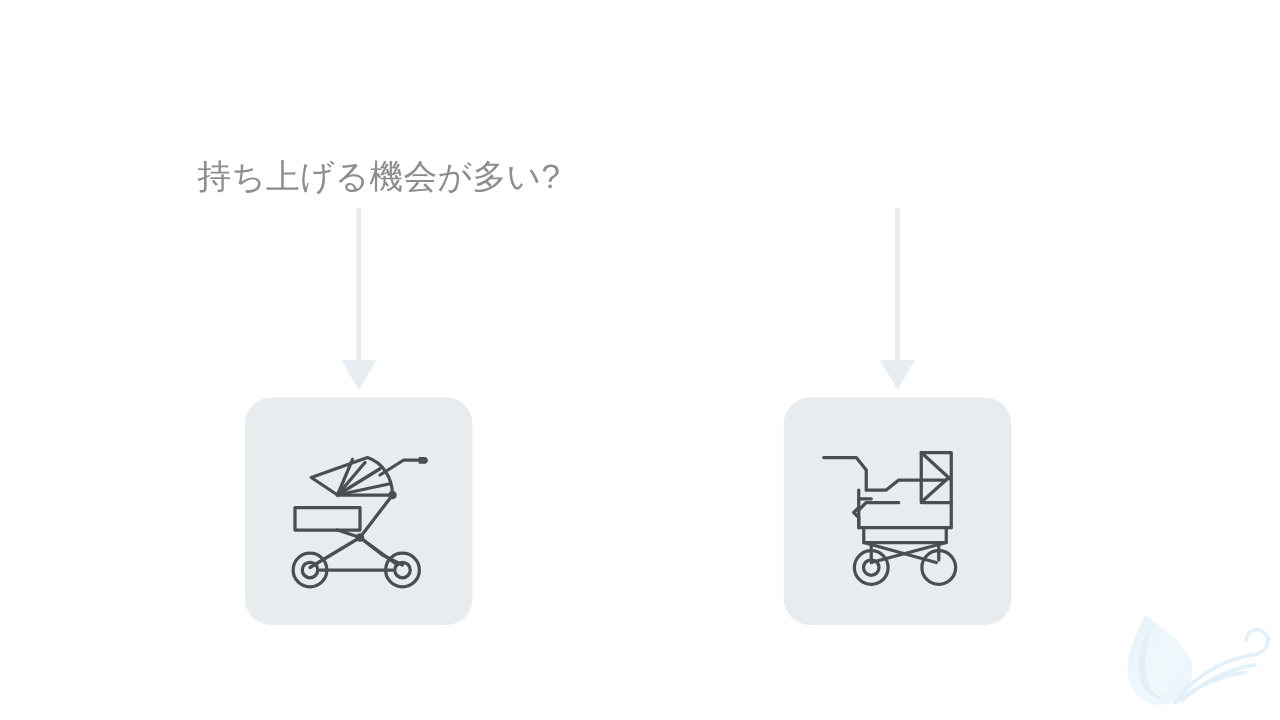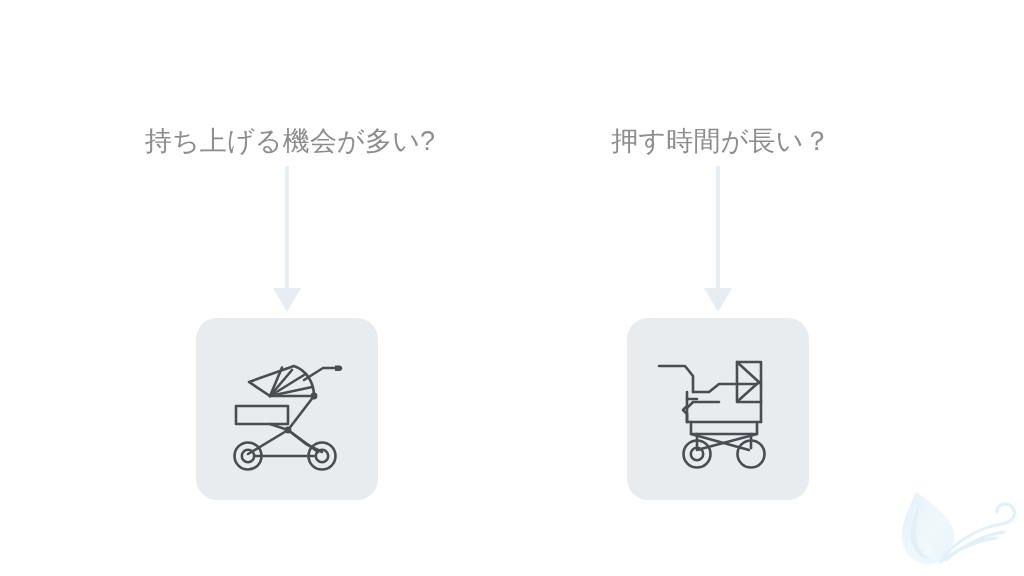--- a/index.html
+++ b/index.html
@@ -28,21 +28,21 @@
     width: 300px;
     height: 576px;
   }
   .column.col-1 { left: 137px; }
   .column.col-2 { left: 568px; }
 
   
   .caption {
     position: absolute;
     top: 124px;
-    left: 3px;
+    left: 16px;
     width: 300px;
     text-align: center;
     font-size: 27px;
     line-height: 34px;
     color: #8d8d8d;
     letter-spacing: 0.2px;
     white-space: nowrap;
   }
 
   
@@ -130,21 +130,20 @@
         <circle cx="26" cy="112" r="13.5"></circle>
         <circle cx="26" cy="112" r="6.2"></circle>
         <circle cx="100" cy="112" r="13.5"></circle>
         <circle cx="100" cy="112" r="6.2"></circle>
       </svg>
     </div>
   </div>
 
   <div class="column col-2">
 
-    <div class="caption">押す時間が長い？</div>
 
     <div class="arrow">
       <svg width="40" height="148" viewBox="0 0 40 148" xmlns="http://www.w3.org/2000/svg">
         <rect x="18" y="0" width="4" height="126" fill="#e7edf0"></rect>
         <path d="M6 122 L34 122 L20 146 Z" fill="#e7edf0"></path>
       </svg>
     </div>
 
     <div class="icon-card">
       <svg width="130" height="130" viewBox="0 0 130 130" xmlns="http://www.w3.org/2000/svg" fill="none" stroke="#4a4e53" stroke-width="2.6" stroke-linecap="round" stroke-linejoin="round">

